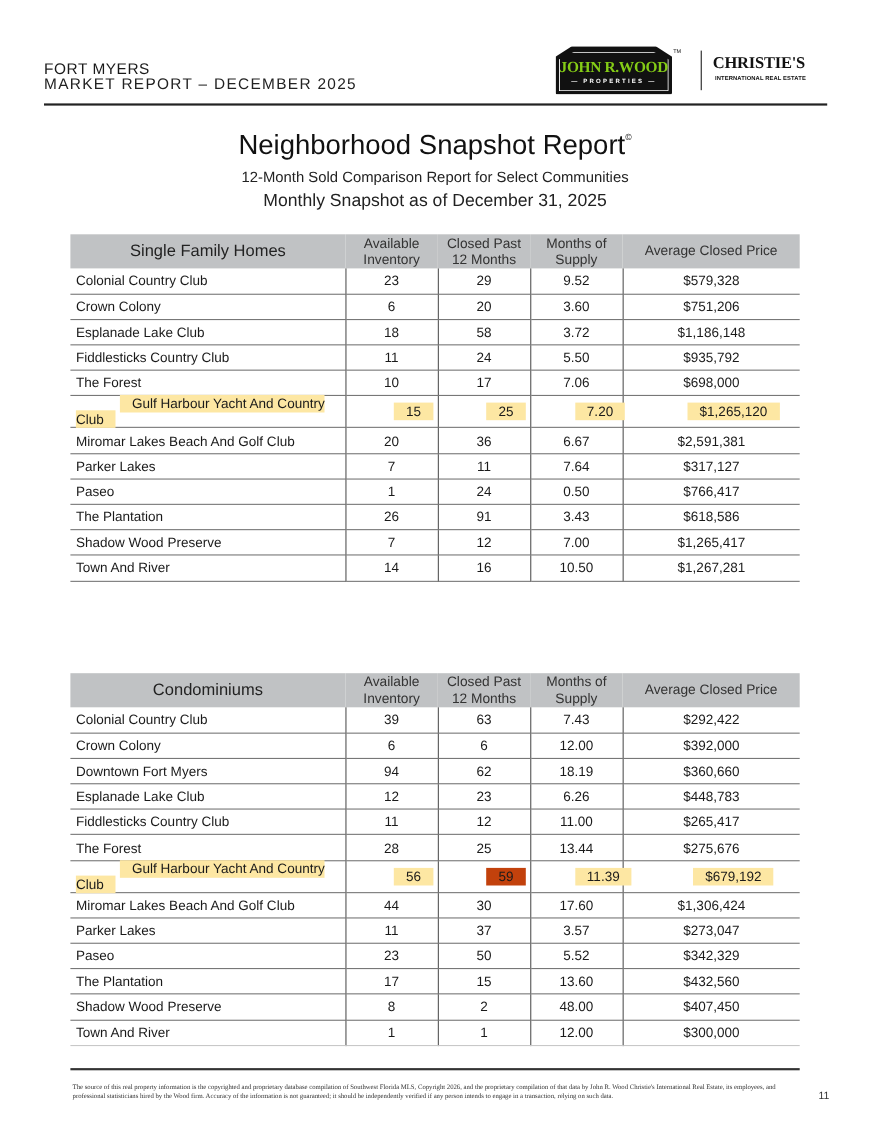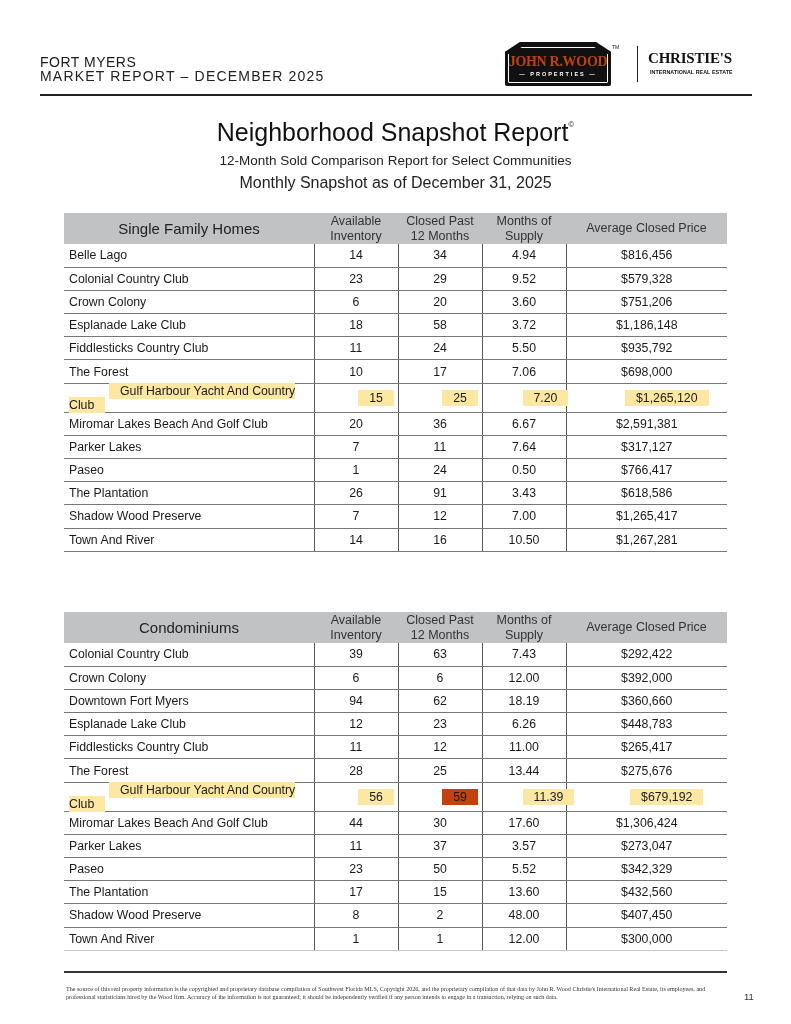--- a/index.html
+++ b/index.html
@@ -8,21 +8,21 @@
 
   .header { position: absolute; left: 40px; top: 38px; width: 712px; height: 58px; }
   .header-city { position: absolute; left: 0; top: 0; font-size: 14px; letter-spacing: 0.5px; color: #1a1a1a; margin-top: 16px; }
   .header-sub { position: absolute; left: 0; top: 30px; font-size: 14px; letter-spacing: 1.2px; color: #222; }
   .header-rule { position: absolute; left: 40px; top: 94px; width: 712px; height: 2px; background: #222; }
 
   .logo-jrw { position: absolute; left: 505px; top: 42px; width: 106px; height: 44px; background: #111; border-radius: 2px;
               clip-path: polygon(0 22%, 14% 0, 86% 0, 100% 22%, 100% 100%, 0 100%); }
   .logo-jrw-inner { position: absolute; left: 3px; top: 5px; right: 3px; bottom: 3px; border: 1px solid #fff; border-radius: 1px;
               clip-path: polygon(0 20%, 14% 0, 86% 0, 100% 20%, 100% 100%, 0 100%); }
-  .logo-jrw-name { position: absolute; left: 0; right: 0; top: 12px; text-align: center; color: #c2410c; font-family: "Liberation Serif", serif;
+  .logo-jrw-name { position: absolute; left: 0; right: 0; top: 12px; text-align: center; color: #84cc16; font-family: "Liberation Serif", serif;
               font-weight: bold; font-size: 14px; letter-spacing: -0.3px; }
   .logo-jrw-sub { position: absolute; left: 0; right: 0; top: 29px; text-align: center; color: #fff; font-size: 5.5px; letter-spacing: 2px; font-weight: bold; }
   .logo-tm { position: absolute; left: 612px; top: 44px; font-size: 5px; color: #111; }
   .logo-divider { position: absolute; left: 637px; top: 46px; width: 1px; height: 36px; background: #222; }
   .logo-christies { position: absolute; left: 648px; top: 50px; font-family: "Liberation Serif", serif; font-weight: bold; font-size: 15px; color: #111; letter-spacing: -0.2px; }
   .logo-christies-sub { position: absolute; left: 650px; top: 69px; font-size: 5.3px; font-weight: bold; color: #111; letter-spacing: 0.1px; }
 
   .title-block { position: absolute; left: 0; width: 791px; text-align: center; }
   .title { top: 118px; font-size: 25px; color: #111; }
   .title sup { font-size: 8px; vertical-align: top; position: relative; top: 2px; }
@@ -82,27 +82,20 @@
     <tr>
       <th class="cat">Single Family Homes</th>
       <th>Available Inventory</th>
       <th>Closed Past 12 Months</th>
       <th>Months of Supply</th>
       <th>Average Closed Price</th>
     </tr>
   </thead>
   <tbody>
       <tr>
-        <td class="name vr"><span>Belle Lago</span></td>
-        <td class="vr"><span>14</span></td>
-        <td class="vr"><span>34</span></td>
-        <td class="vr"><span>4.94</span></td>
-        <td class="price"><span>$816,456</span></td>
-      </tr>
-      <tr>
         <td class="name vr"><span>Colonial Country Club</span></td>
         <td class="vr"><span>23</span></td>
         <td class="vr"><span>29</span></td>
         <td class="vr"><span>9.52</span></td>
         <td class="price"><span>$579,328</span></td>
       </tr>
       <tr>
         <td class="name vr"><span>Crown Colony</span></td>
         <td class="vr"><span>6</span></td>
         <td class="vr"><span>20</span></td>

